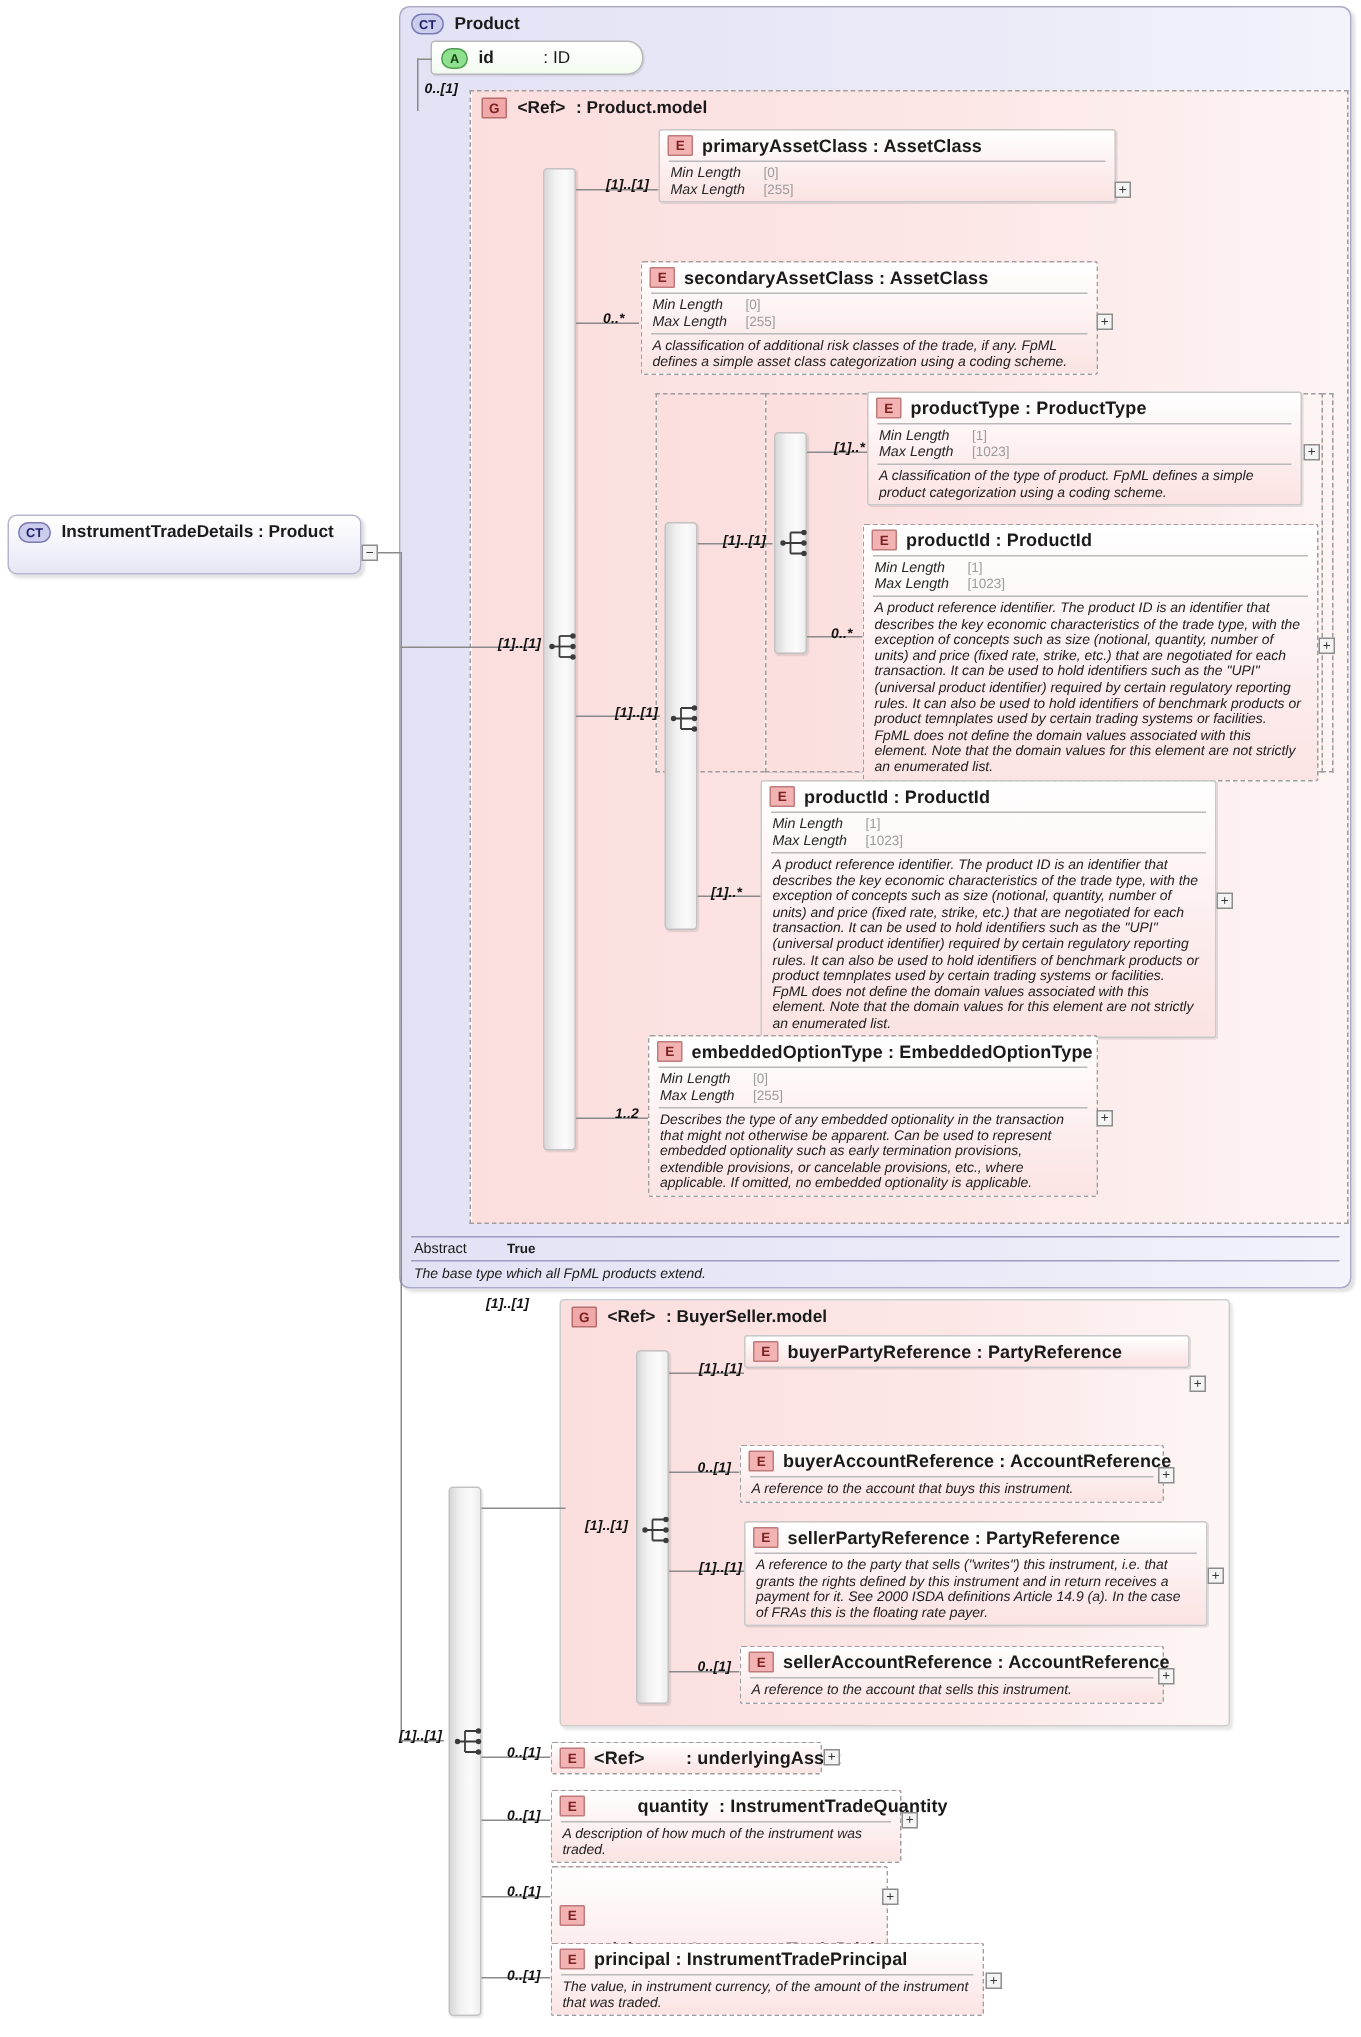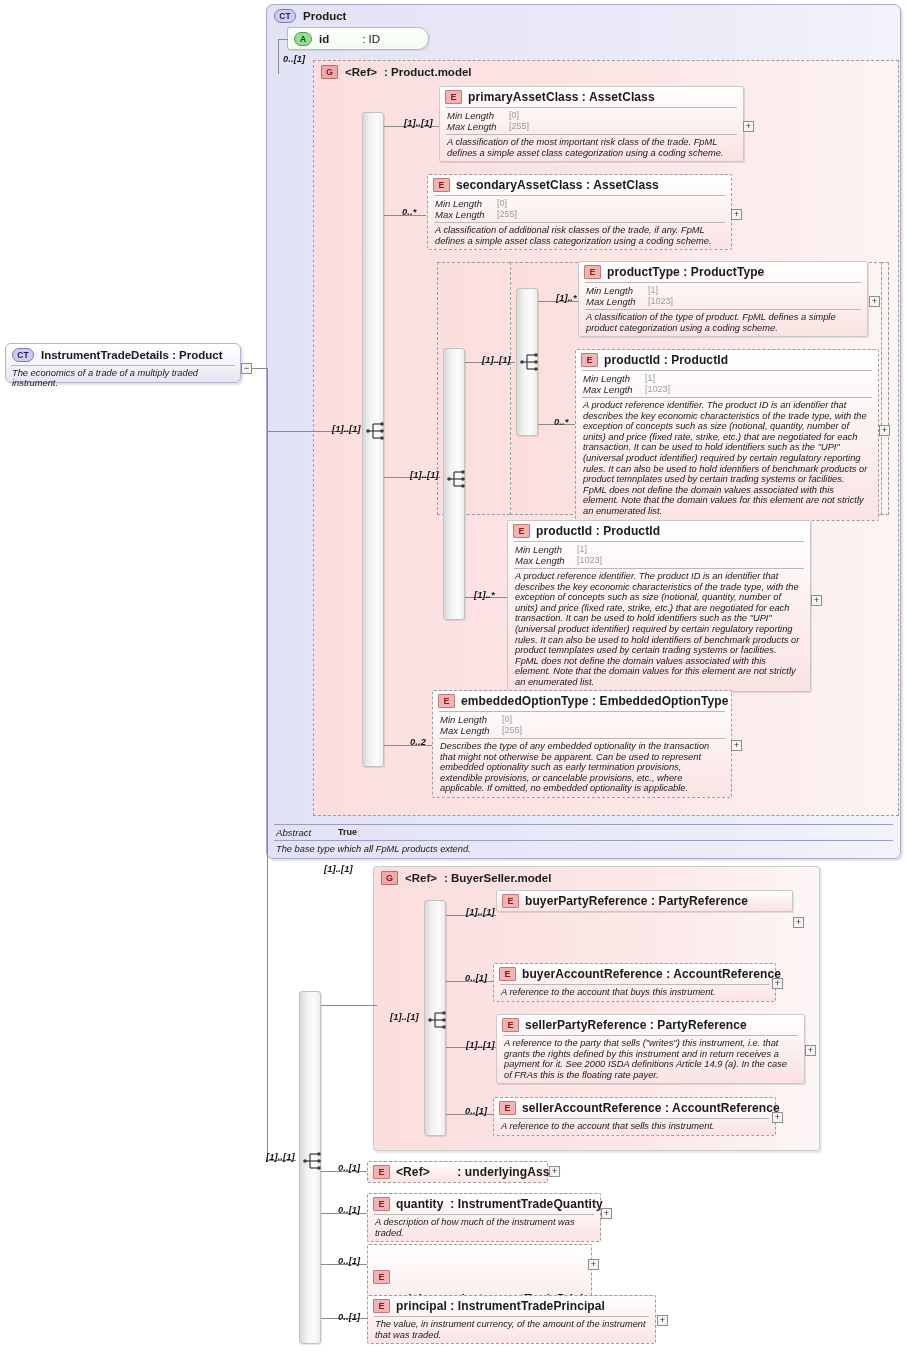--- a/index.html
+++ b/index.html
@@ -107,21 +107,21 @@
     position:absolute; width:11px; height:11px; background:#f4f4f4;
     border:1px solid #8d8d8d; font-size:9px; line-height:9px; text-align:center;
     color:#333; font-family:"Liberation Sans",sans-serif;
   }
 
   
   .ctrow {
     border-top:1px solid #9c9cbe; margin:0 8px; padding:2px 2px 2px 2px;
     font-size:9.6px; display:flex; gap:10px;
   }
-  .ctrow .k { font-style:italic; width:52px; }
+  .ctrow .k { width:52px; }
   .ctrow .v { font-weight:bold; font-size:9px; }
   .ctdoc {
     border-top:1px solid #9c9cbe; margin:0 8px; padding:3px 2px 2px 2px;
     font-style:italic; font-size:9.3px;
   }
 </style>
 </head>
 <body>
 
 <div id="canvas">
@@ -159,22 +159,20 @@
   </div>
 
   <div class="abs" style="left:5px;top:343px;width:236px;height:40px;
               border:1px solid #b4b4cf;border-radius:6px;
               background:linear-gradient(to bottom,#ffffff 0%,#f2f2fa 55%,#e6e6f4 100%);
               box-shadow:2px 2px 2px rgba(0,0,0,.12);">
     <div style="display:flex;align-items:center;gap:7px;padding:4px 6px 2px 6px;">
       <span class="badge ct">CT</span>
       <span style="font-weight:bold;font-size:11.5px;white-space:nowrap;">InstrumentTradeDetails : Product</span>
     </div>
-    <div style="border-top:1px solid #b4b4cf;margin:1px 5px 0 5px;padding:2px 1px;
-                font-style:italic;font-size:9.3px;">The economics of a trade of a multiply traded instrument.</div>
   </div>
 
   <div class="exp" style="left:241px;top:363px;">
     <span>−</span>
   </div>
 
   <div class="ln lnh" style="left:252px;top:368px;width:15px;"></div>
   <div class="ln lnv" style="left:267px;top:368px;height:792px;"></div>
   <div class="ln lnh" style="left:267px;top:431px;width:92px;"></div>
   <div class="ln lnh" style="left:267px;top:1160px;width:29px;"></div>
@@ -208,21 +206,20 @@
     <div class="hdr">
       <span class="badge">E</span>
       <span class="nm">primaryAssetClass : AssetClass</span>
     </div>
     <div class="facets">
       <span>Min Length</span>
       <span class="v">[0]</span>
       <span>Max Length</span>
       <span class="v">[255]</span>
     </div>
-    <div class="doc">A classification of the most important risk class of the trade. FpML defines a simple asset class categorization using a coding scheme.</div>
   </div>
   <div class="card" style="left:404px;top:118px;">[1]..[1]</div>
   <div class="exp" style="left:743px;top:121px;">
     <span>+</span>
   </div>
 
   <div class="node elem opt" style="left:427px;top:174px;width:305px;">
     <div class="hdr">
       <span class="badge">E</span>
       <span class="nm">secondaryAssetClass : AssetClass</span>
@@ -338,21 +335,21 @@
       <span class="nm">embeddedOptionType : EmbeddedOptionType</span>
     </div>
     <div class="facets">
       <span>Min Length</span>
       <span class="v">[0]</span>
       <span>Max Length</span>
       <span class="v">[255]</span>
     </div>
     <div class="doc">Describes the type of any embedded optionality in the transaction that might not otherwise be apparent. Can be used to represent embedded optionality such as early termination provisions, extendible provisions, or cancelable provisions, etc., where applicable. If omitted, no embedded optionality is applicable.</div>
   </div>
-  <div class="card" style="left:410px;top:737px;">0..2</div>
+  <div class="card" style="left:410px;top:737px;">1..2</div>
   <div class="exp" style="left:731px;top:740px;">
     <span>+</span>
   </div>
 
   <div class="grp solidbox" style="left:373px;top:866px;width:447px;height:285px;">
     <div class="ghdr">
       <span class="badge g">G</span>
       <span class="nm">&lt;Ref&gt;</span>
       <span class="nm">: BuyerSeller.model</span>
     </div>
@@ -456,21 +453,21 @@
     </div>
   </div>
   <div class="card" style="left:338px;top:1163px;">0..[1]</div>
   <div class="exp" style="left:549px;top:1166px;">
     <span>+</span>
   </div>
 
   <div class="node elem opt nofacet" style="left:367px;top:1193px;width:234px;">
     <div class="hdr">
       <span class="badge">E</span>
-      <span class="nm" style="white-space:pre;">quantity  : InstrumentTradeQuantity</span>
+      <span class="nm" style="white-space:pre;margin-left:29px;">quantity  : InstrumentTradeQuantity</span>
     </div>
     <div class="doc">A description of how much of the instrument was traded.</div>
   </div>
   <div class="card" style="left:338px;top:1205px;">0..[1]</div>
   <div class="exp" style="left:601px;top:1208px;">
     <span>+</span>
   </div>
 
   <div class="node elem opt nofacet" style="left:367px;top:1244px;width:225px;">
     <div class="hdr">

